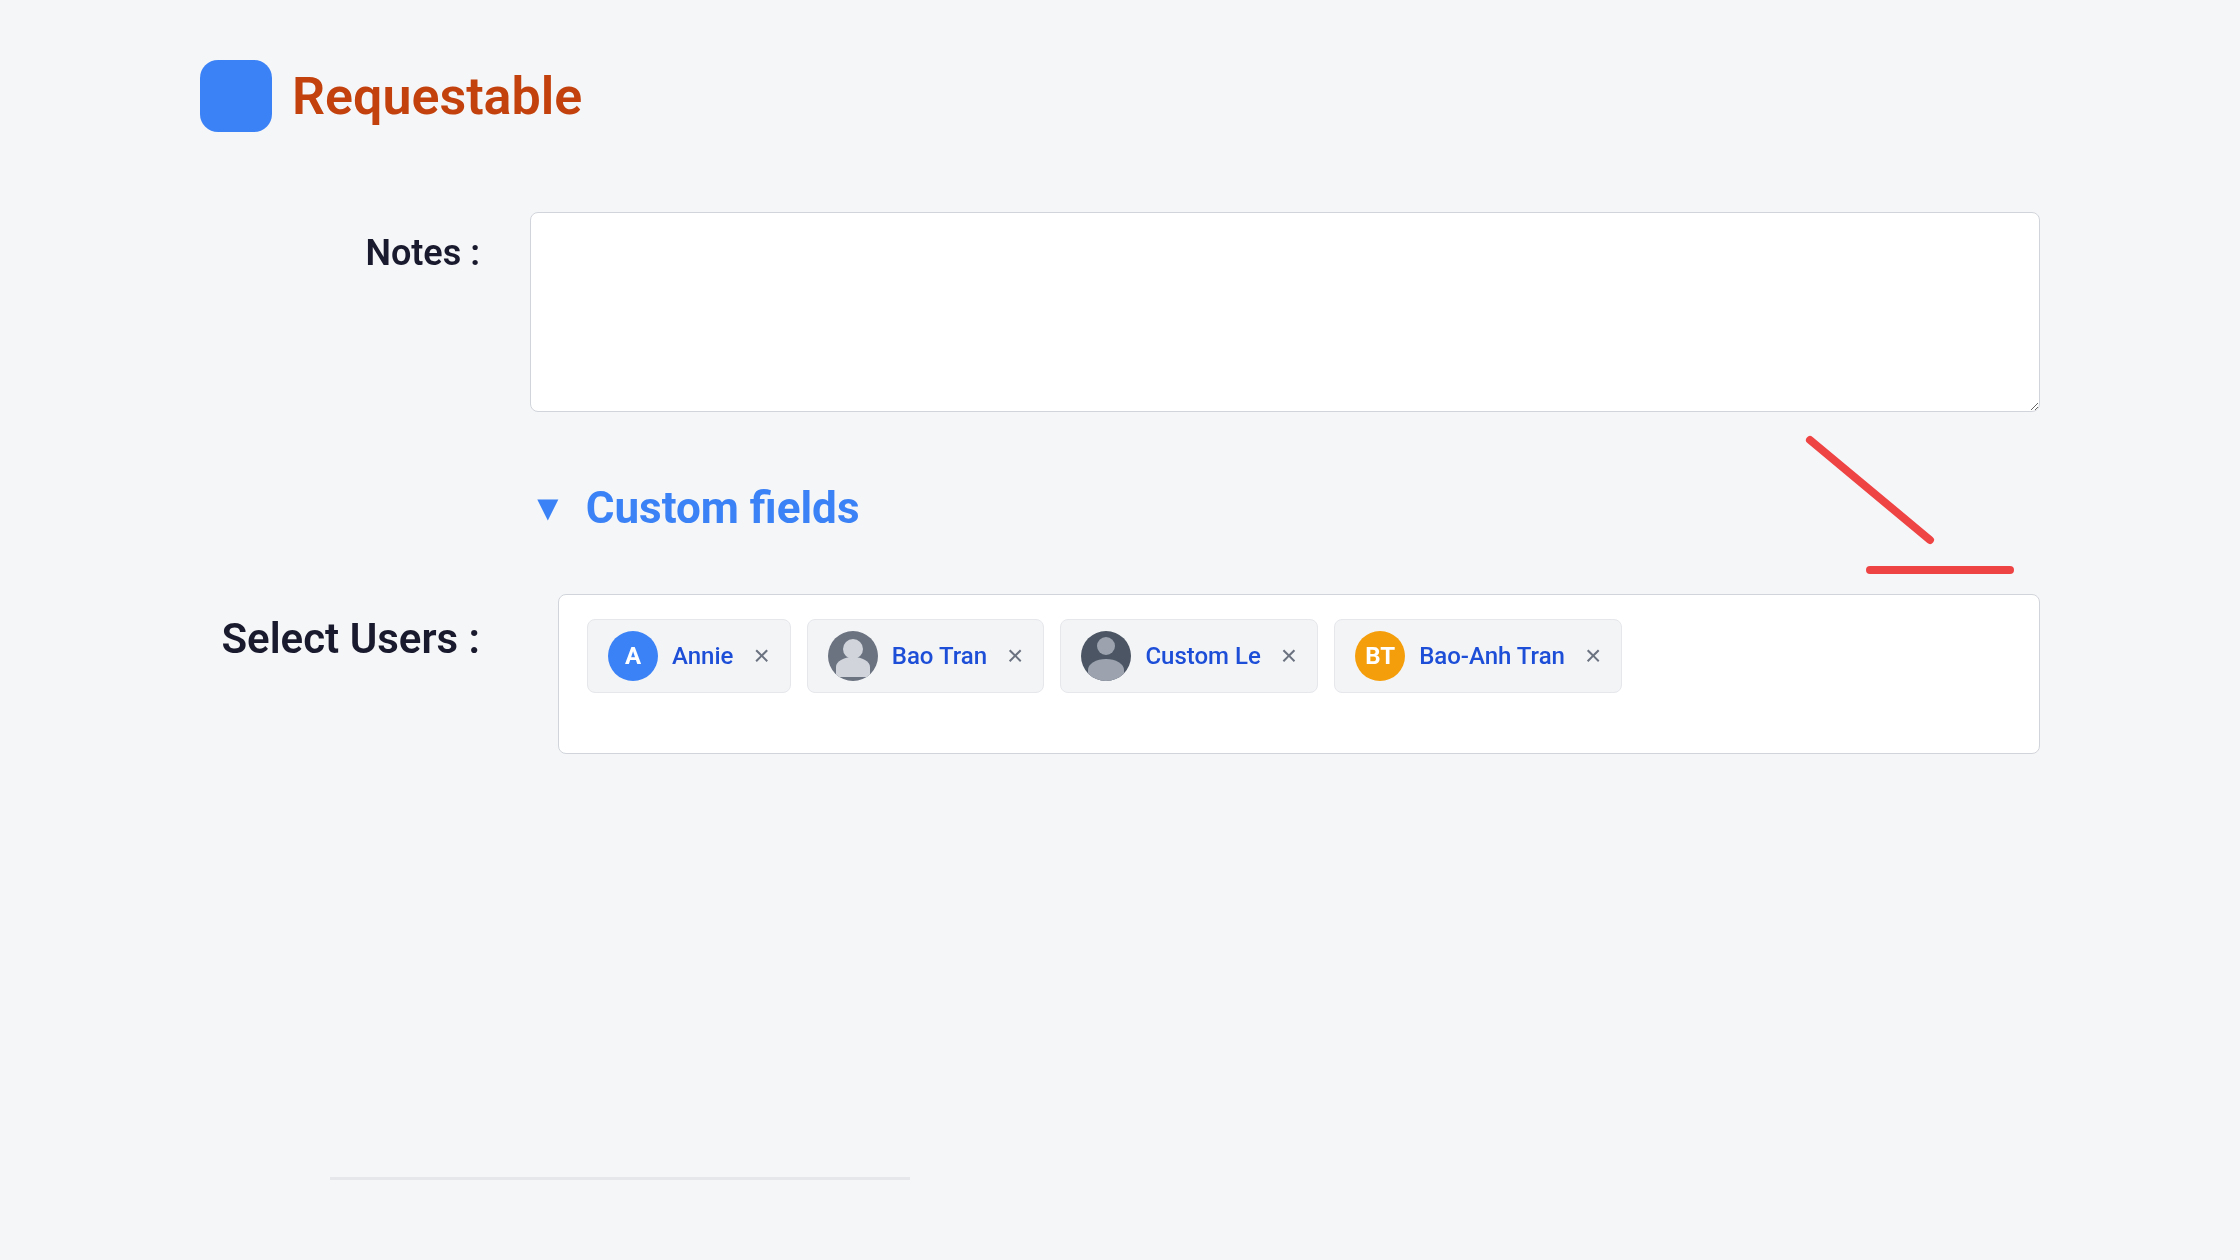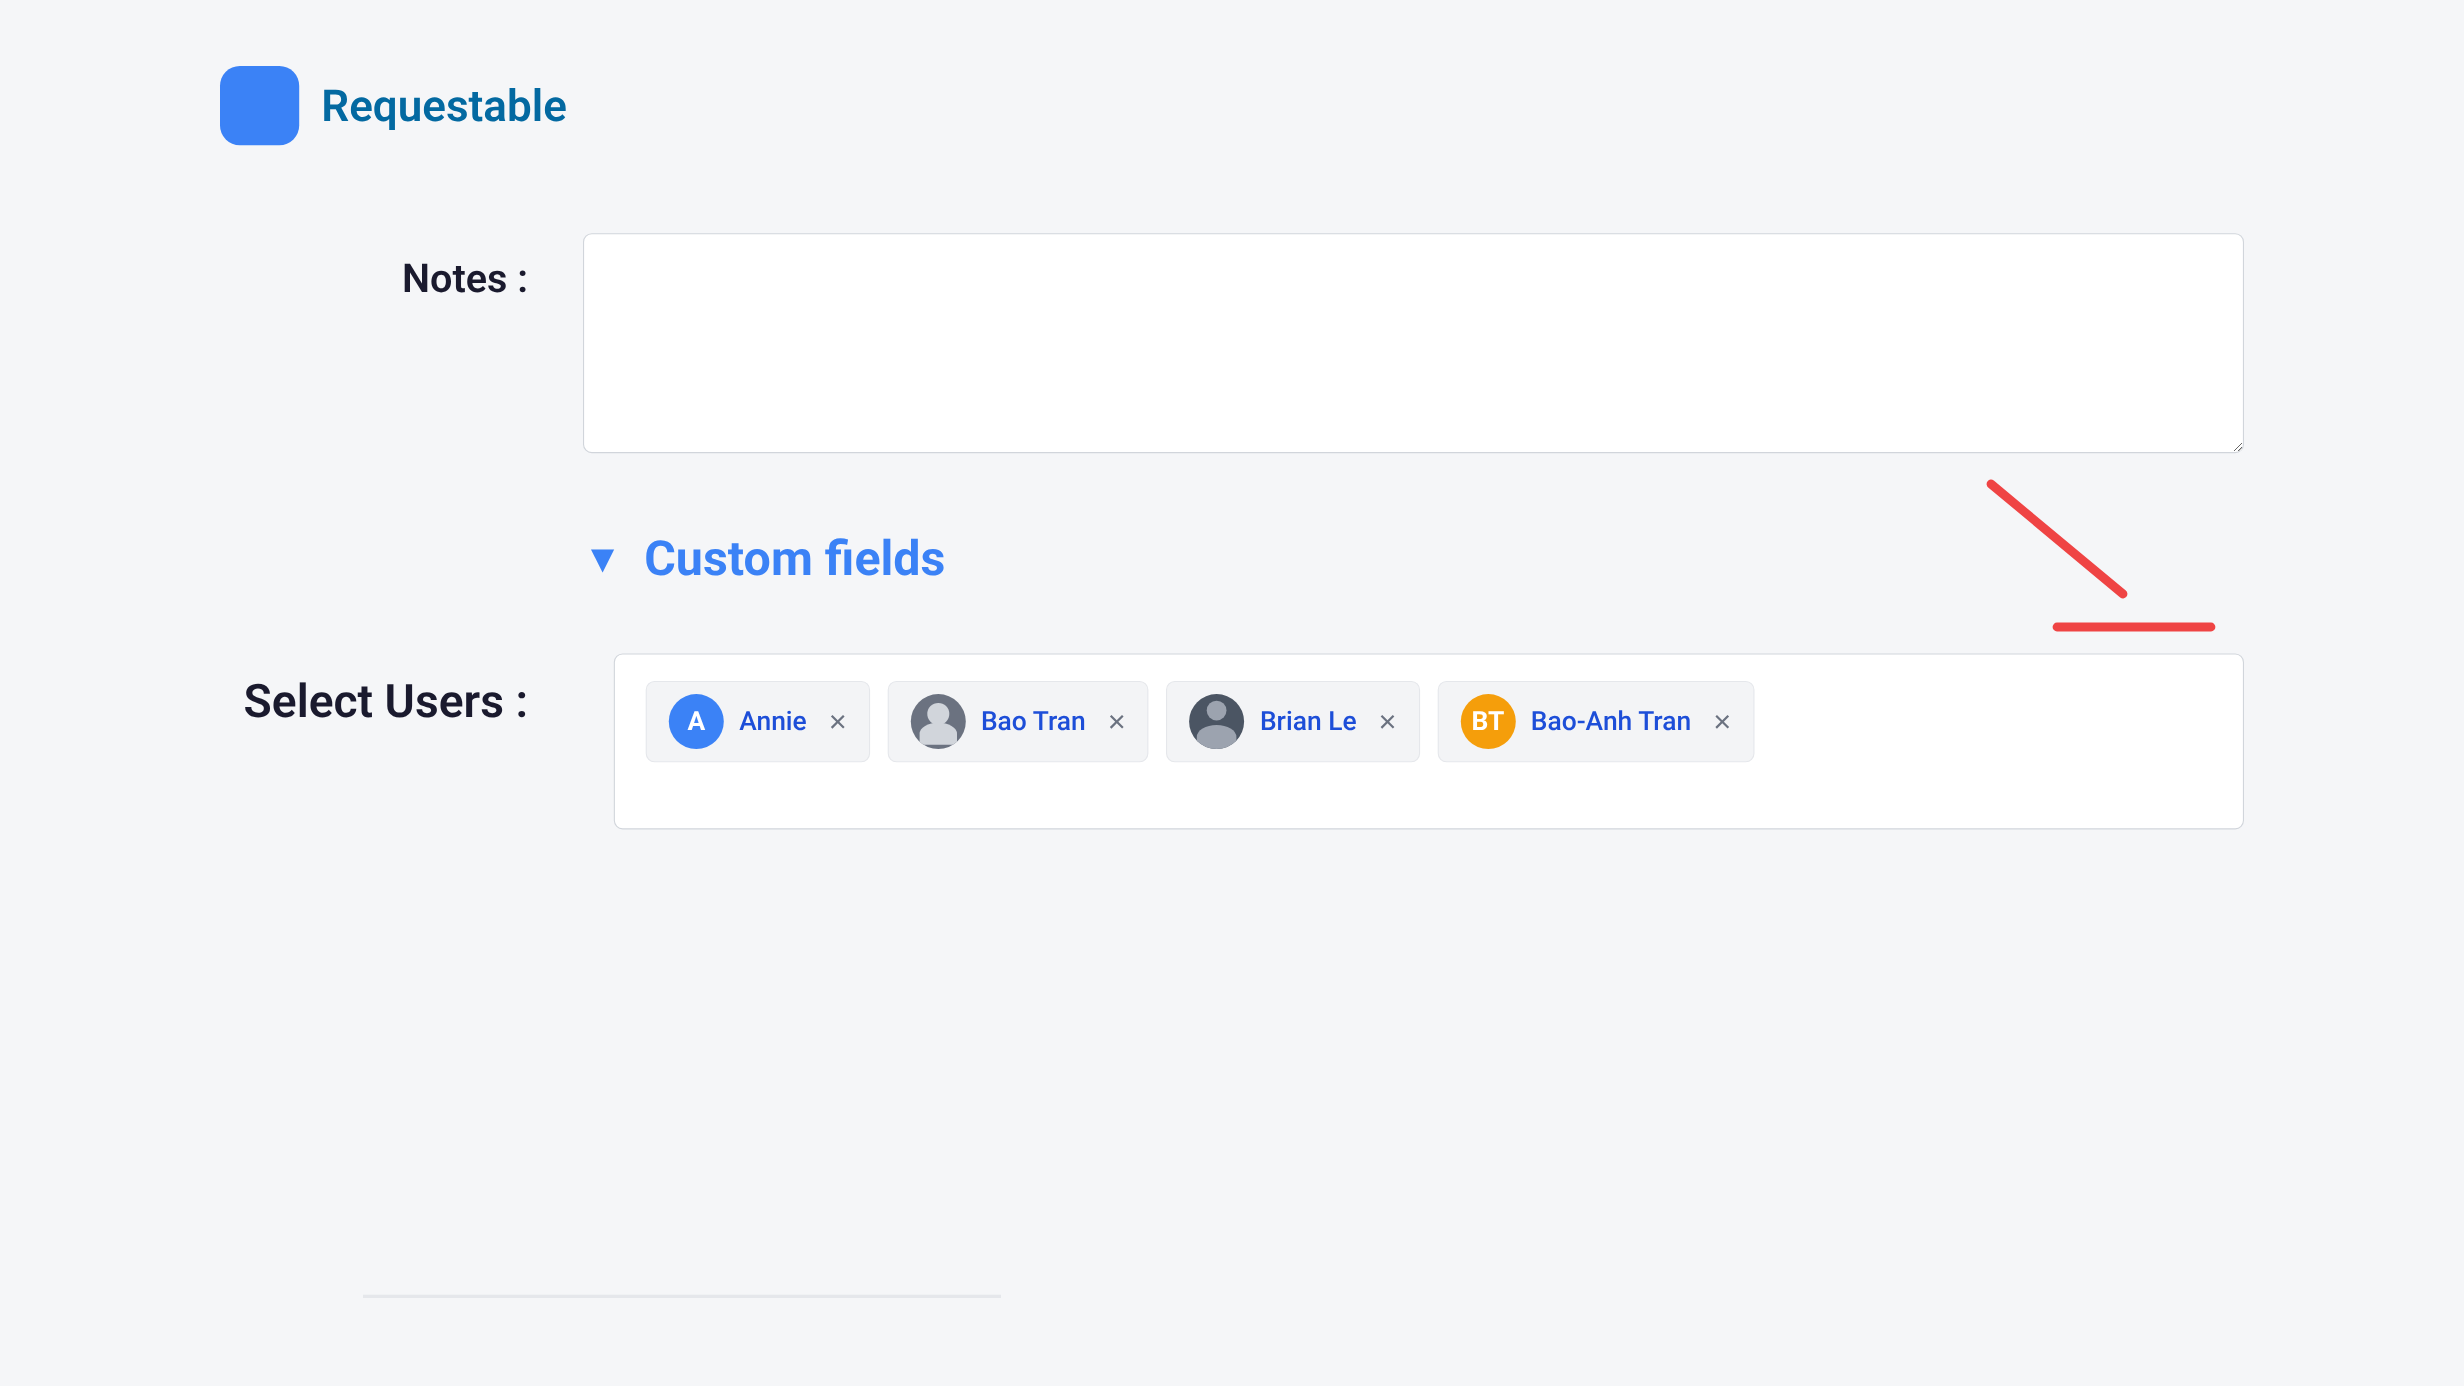--- a/index.html
+++ b/index.html
@@ -33,23 +33,23 @@
 
     .logo-icon {
       width: 72px;
       height: 72px;
       background: #3b82f6;
       border-radius: 18px;
       flex-shrink: 0;
     }
 
     .logo-text {
-      font-size: 40px;
+      font-size: 52px;
       font-weight: 600;
-      color: #0369a1;
+      color: #c2410c;
     }
 
     
     .form-section {
       max-width: 2000px;
     }
 
     
     .form-row {
       display: flex;
@@ -291,21 +291,21 @@
         </div>
 
         <div class="user-tag">
           <div class="user-avatar bao-tran-avatar"></div>
           <span class="user-name">Bao Tran</span>
           <button class="remove-btn">×</button>
         </div>
 
         <div class="user-tag">
           <div class="user-avatar brian-le-avatar"></div>
-          <span class="user-name">Brian Le</span>
+          <span class="user-name">Custom Le</span>
           <button class="remove-btn">×</button>
         </div>
 
         <div class="user-tag" style="width: 100%; flex-basis: auto; align-self: flex-start; width: fit-content;">
           <div class="user-avatar avatar-bao-anh">BT</div>
           <span class="user-name">Bao-Anh Tran</span>
           <button class="remove-btn">×</button>
         </div>
 
       </div>

